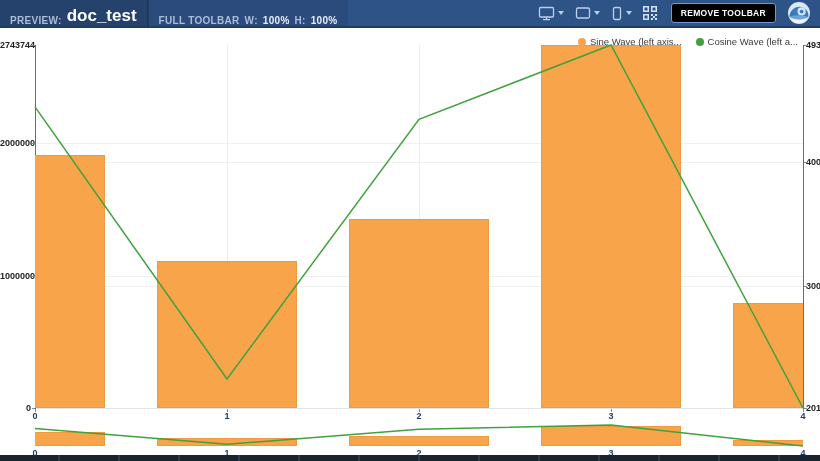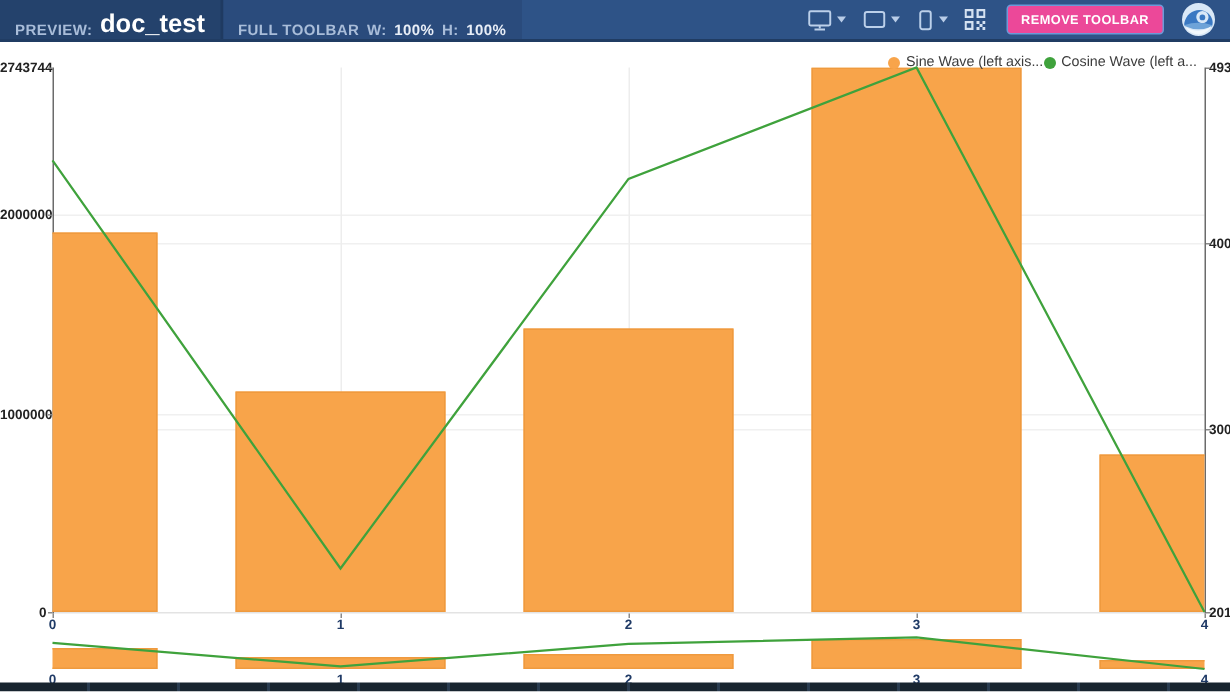--- a/index.html
+++ b/index.html
@@ -16,41 +16,41 @@
   #fullscreen-box { background:#2a4b7c; }
   .tb-label { color:#a9bdd9; font-size:10px; font-weight:bold; letter-spacing:.3px; }
   .tb-value { color:#e8eef7; font-size:10px; font-weight:bold; letter-spacing:.3px; }
   .doc-name { color:#ffffff; font-size:17px; font-weight:bold; }
   .tb-spacer { flex:1; }
   #device-group { display:flex; align-items:center; gap:11px; margin-right:14px; }
   .dev-btn { display:flex; align-items:center; gap:3px; cursor:pointer; }
   .dev-btn svg { display:block; }
   .caret { width:0; height:0; border-left:3px solid transparent;
            border-right:3px solid transparent; border-top:4px solid #b9cde8; }
-  #remove-toolbar-btn { background:#ec4899; border:1px solid #6b9ad8; color:#fff;
+  #remove-toolbar-btn { background:#000000; border:1px solid #6b9ad8; color:#fff;
            font-family:"Liberation Sans",sans-serif; font-size:8.5px; font-weight:bold;
            letter-spacing:.3px; padding:4px 9px; border-radius:3px; margin-right:12px;
            align-self:center; cursor:pointer; }
   #logo { width:22px; height:22px; align-self:center; margin-right:10px; cursor:pointer; }
 
   
   #chart { position:absolute; top:28px; left:0; width:820px; height:427px; background:#fff; }
   .gridline-v { position:absolute; width:1px; background:#ededed; }
   .gridline-h { position:absolute; height:1px; background:#f0f0f0; }
   .axis-line-v { position:absolute; width:1px; background:#6b6b6b; }
   .baseline { position:absolute; height:1px; background:#e3e3e3; }
   .tick { position:absolute; background:#8a8a8a; }
   .ylab { position:absolute; font-size:9px; font-weight:bold; color:#222; line-height:10px; }
   .ylab.left { text-align:right; width:33px; left:0; padding-right:2px;}
   .ylab.right { text-align:left; left:806px; }
   .xlab { position:absolute; width:40px; text-align:center; font-size:9px;
           font-weight:bold; color:#1f3a66; line-height:10px; }
   .bar { position:absolute; background:#f8a44a; border:1px solid #ef9a3e; }
   #line-svg { position:absolute; top:0; left:0; pointer-events:none; }
-  #legend { position:absolute; top:8px; right:22px; display:flex; align-items:center; }
+  #legend { position:absolute; top:8px; right:22px; display:flex; gap:14px; align-items:center; }
   .legend-item { display:flex; align-items:center; gap:4px; }
   .legend-dot { width:8px; height:8px; border-radius:50%; }
   .legend-text { font-size:9.5px; color:#3b3b3b; }
 
   
   #bottom-strip { position:absolute; left:0; top:455px; width:820px; height:6px;
      background:repeating-linear-gradient(90deg,#18242f 0 58px,#2a3c50 58px 60px); }
 </style>
 </head>
 <body>

